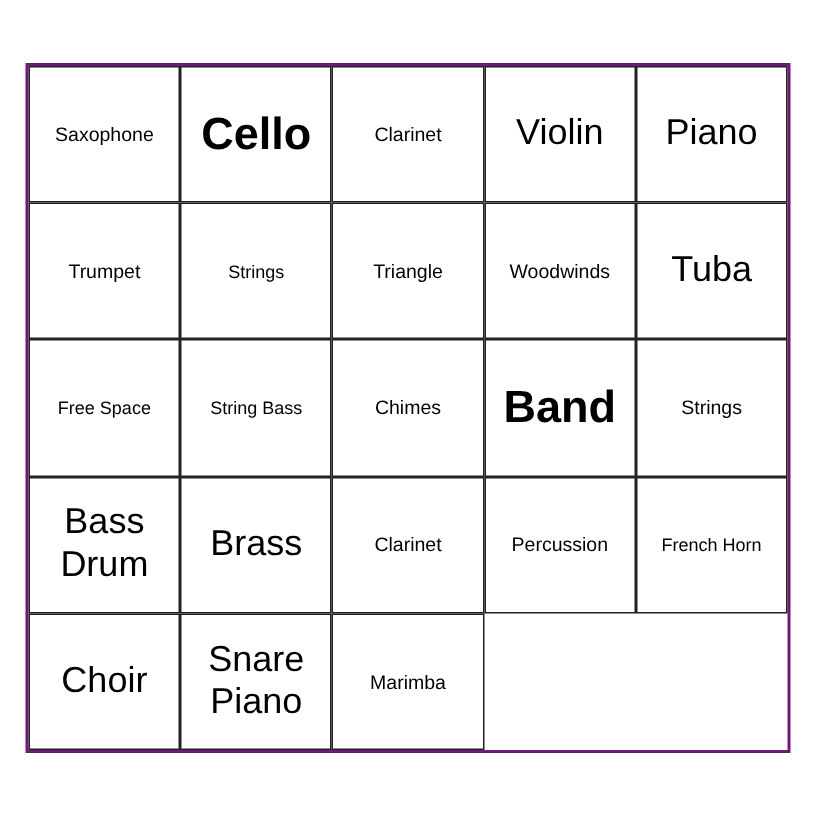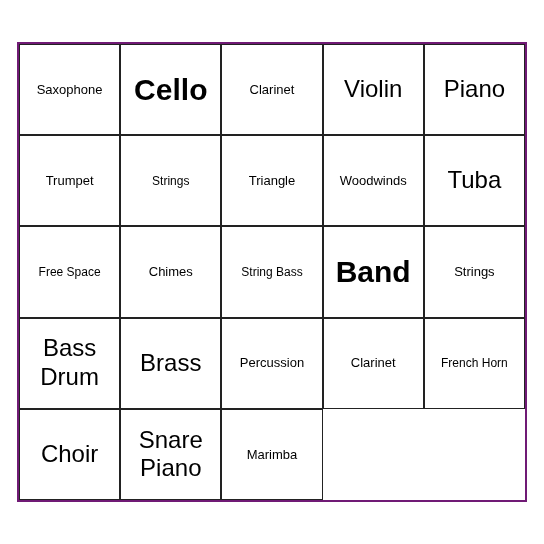--- a/index.html
+++ b/index.html
@@ -94,42 +94,42 @@
     <div class="cell">
       <span class="size-sm">Woodwinds</span>
     </div>
     <div class="cell">
       <span class="size-lg">Tuba</span>
     </div>
     <div class="cell">
       <span class="size-md">Free Space</span>
     </div>
     <div class="cell">
-      <span class="size-sm">Chimes</span>
+      <span class="size-md">String Bass</span>
     </div>
     <div class="cell">
-      <span class="size-md">String Bass</span>
+      <span class="size-sm">Chimes</span>
     </div>
     <div class="cell">
       <span class="size-xl">Band</span>
     </div>
     <div class="cell">
       <span class="size-sm">Strings</span>
     </div>
     <div class="cell">
       <span class="size-lg">Bass Drum</span>
     </div>
     <div class="cell">
       <span class="size-lg">Brass</span>
     </div>
     <div class="cell">
-      <span class="size-sm">Percussion</span>
+      <span class="size-sm">Clarinet</span>
     </div>
     <div class="cell">
-      <span class="size-sm">Clarinet</span>
+      <span class="size-sm">Percussion</span>
     </div>
     <div class="cell">
       <span class="size-md">French Horn</span>
     </div>
     <div class="cell">
       <span class="size-lg">Choir</span>
     </div>
     <div class="cell">
       <span class="size-lg">Snare Piano</span>
     </div>

